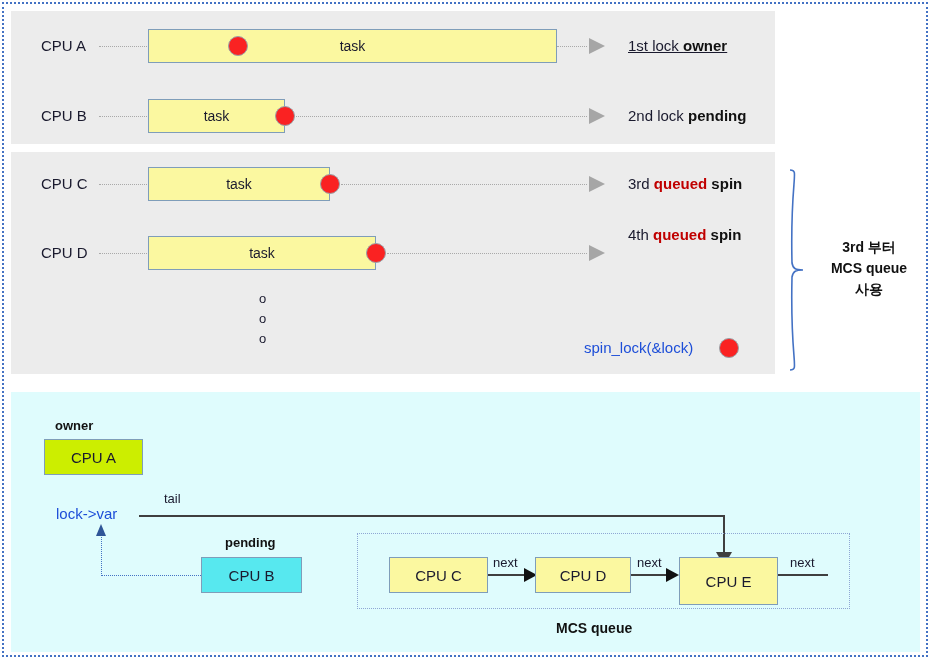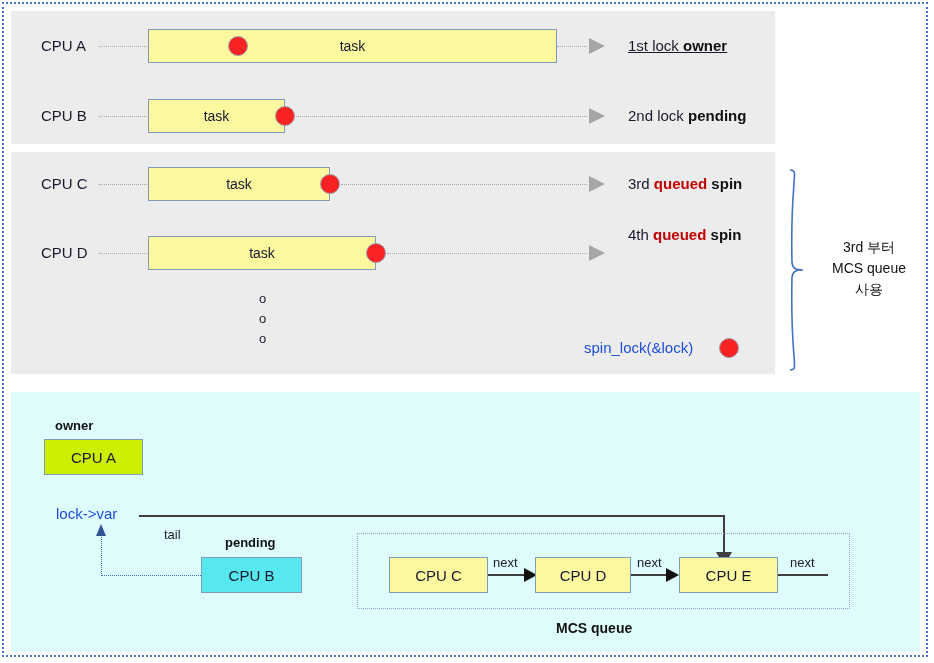--- a/index.html
+++ b/index.html
@@ -66,21 +66,21 @@
   .rlabel b{font-weight:bold;color:#111;}
   .rlabel .q{color:#c00000;font-weight:bold;}
 
   .ellipsis-o{
     position:absolute;font-size:13px;color:#1a1a2e;
   }
 
   .brace-wrap{position:absolute;}
 
   .note{
-    position:absolute;text-align:center;font-size:14px;font-weight:normal;
+    position:absolute;text-align:center;font-size:14px;font-weight:bold;
     color:#111;line-height:21px;white-space:nowrap;
   }
 
   .box{
     position:absolute;box-sizing:border-box;
     display:flex;align-items:center;justify-content:center;
     font-size:15px;color:#1a1a2e;
     border:1px solid #7f9db9;
   }
   .box.owner{background:#ccee00;}
@@ -191,21 +191,21 @@
   </div>
 
   <div class="cyan-panel" style="left:11px;top:392px;width:909px;height:260px;"></div>
 
   <div class="boxcap" style="left:55px;top:418px;">owner</div>
   <div class="box owner" style="left:44px;top:439px;width:99px;height:36px;">
     <span>CPU A</span>
   </div>
 
   <div class="plain" style="left:56px;top:505px;">lock-&gt;var</div>
-  <div class="small-lab" style="left:164px;top:491px;margin-top:36px;">tail</div>
+  <div class="small-lab" style="left:164px;top:491px;">tail</div>
 
   <div class="solid-line" style="left:139px;top:515px;width:586px;height:1.6px;"></div>
 
   <div class="solid-line" style="left:723px;top:515px;width:1.6px;height:42px;"></div>
   <div style="position:absolute;left:716px;top:552px;width:0;height:0;border-left:8px solid transparent;border-right:8px solid transparent;border-top:14px solid #3f3f3f;"></div>
 
   <div class="dotted-blue" style="left:101px;top:575px;width:100px;"></div>
   <div class="dotted-blue-v" style="left:101px;top:534px;height:42px;"></div>
   <div style="position:absolute;left:96px;top:524px;width:0;height:0;border-left:5px solid transparent;border-right:5px solid transparent;border-bottom:12px solid #2f5597;"></div>
 
@@ -223,21 +223,21 @@
   <div class="solid-line" style="left:488px;top:574px;width:38px;height:1.6px;"></div>
   <div style="position:absolute;left:524px;top:568px;width:0;height:0;border-top:7px solid transparent;border-bottom:7px solid transparent;border-left:13px solid #111;"></div>
 
   <div class="box queue" style="left:535px;top:557px;width:96px;height:36px;">
     <span>CPU D</span>
   </div>
   <div class="small-lab" style="left:637px;top:555px;">next</div>
   <div class="solid-line" style="left:631px;top:574px;width:37px;height:1.6px;"></div>
   <div style="position:absolute;left:666px;top:568px;width:0;height:0;border-top:7px solid transparent;border-bottom:7px solid transparent;border-left:13px solid #111;"></div>
 
-  <div class="box queue" style="left:679px;top:557px;width:99px;height:36px;">
+  <div class="box queue" style="left:679px;top:557px;width:99px;height:48px;">
     <span>CPU E</span>
   </div>
   <div class="small-lab" style="left:790px;top:555px;">next</div>
   <div class="solid-line" style="left:778px;top:574px;width:50px;height:1.6px;"></div>
 
   <div class="mcs-cap" style="left:556px;top:620px;">MCS queue</div>
 
 
 </div>
 

